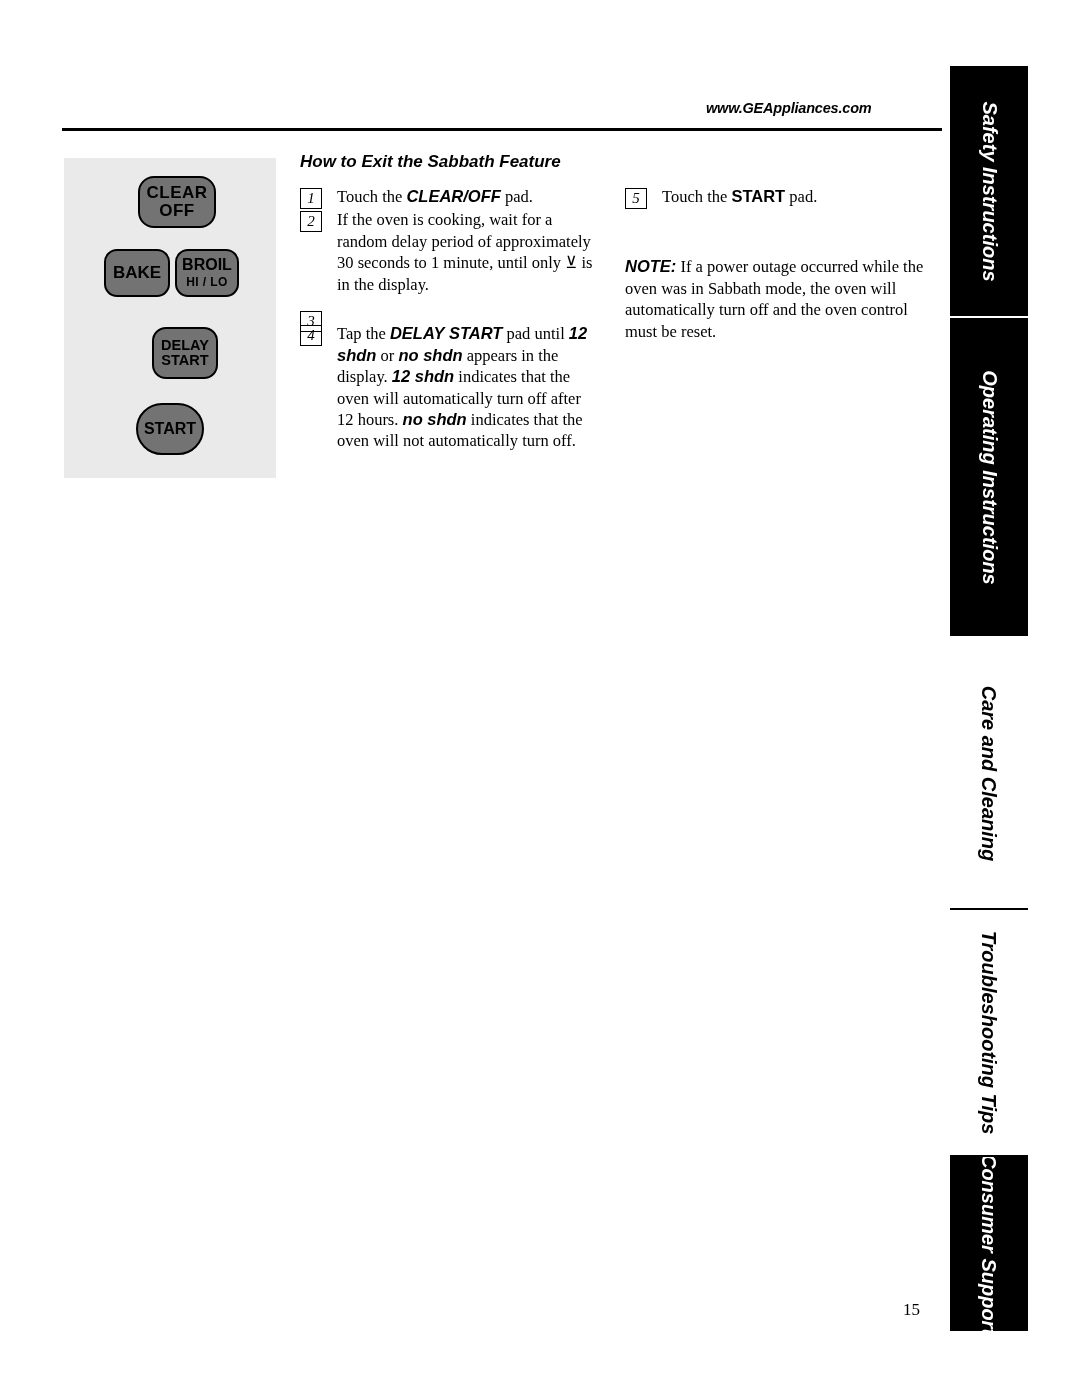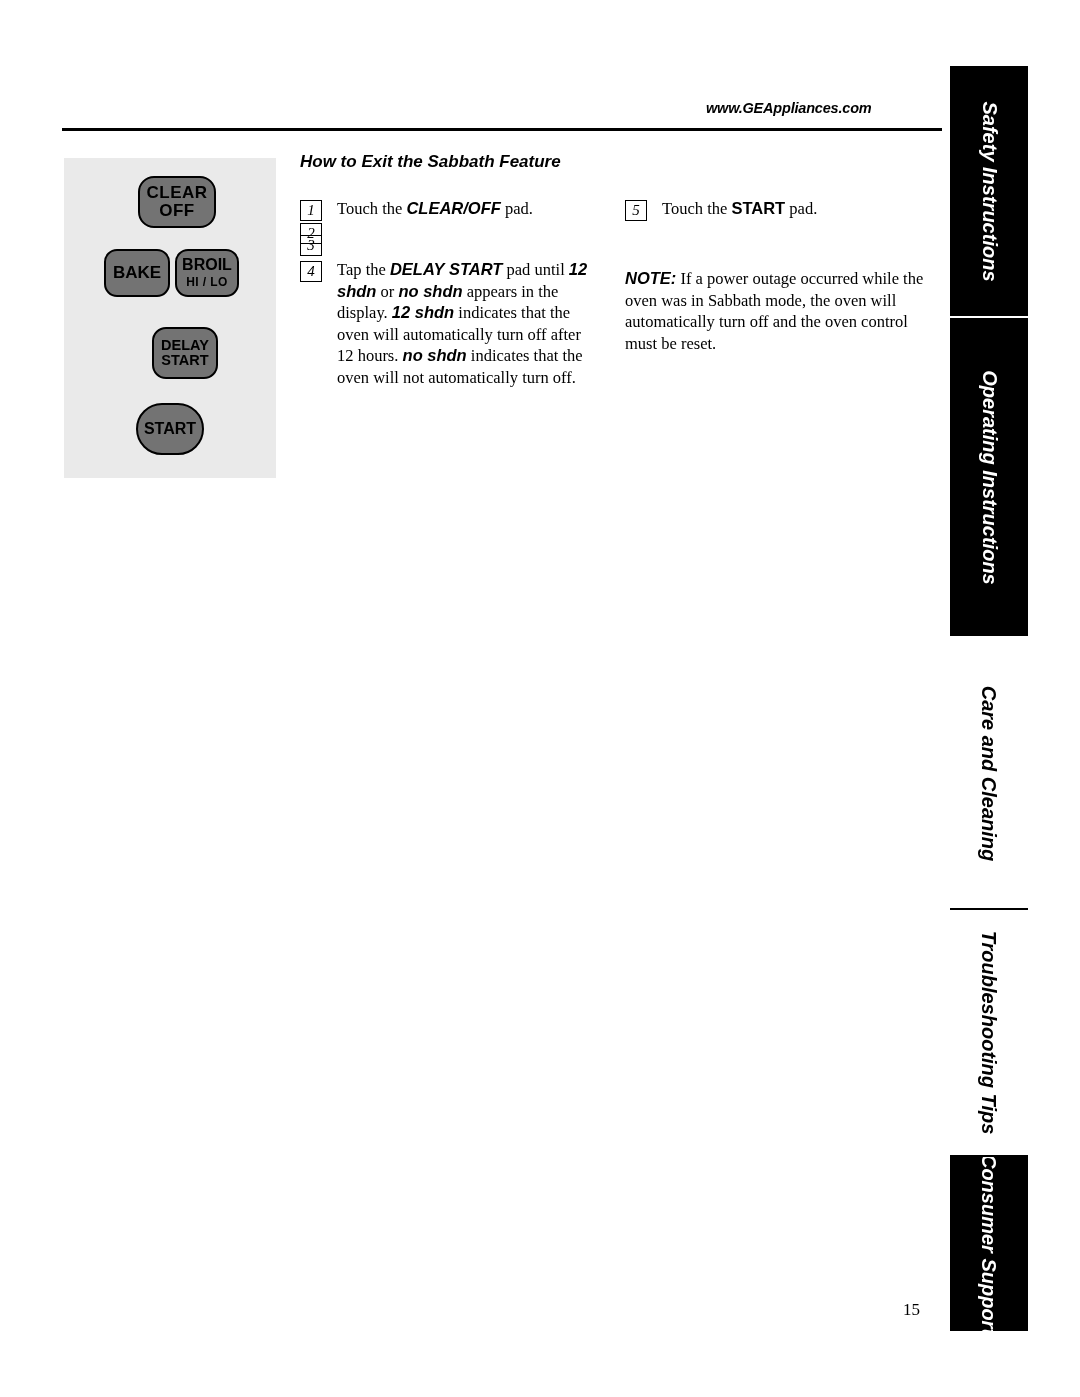--- a/index.html
+++ b/index.html
@@ -136,21 +136,20 @@
     font-size:15px;
     display:flex; align-items:center; justify-content:center;
     color:#000;
   }
   .step .body {
     margin-left:37px;
     font-family:"Liberation Serif", serif;
     font-size:16.5px;
     line-height:1.30;
     color:#000;
-    margin-top:12px;
   }
   .para {
     font-family:"Liberation Serif", serif;
     font-size:16.5px;
     line-height:1.30;
     color:#000;
     margin-top:29px;
   }
   b.sans  { font-family:"Liberation Sans", sans-serif; font-weight:bold; font-style:normal; }
   b.sansi { font-family:"Liberation Sans", sans-serif; font-weight:bold; font-style:italic; }
@@ -225,20 +224,21 @@
 
 <div class="col-left">
 
   <div class="step">
     <div class="num">1</div>
     <div class="body">Touch the <b class="sansi">CLEAR/OFF</b> pad.</div>
   </div>
 
   <div class="step">
     <div class="num">2</div>
+    <div class="body">If the oven is cooking, wait for a random delay period of approximately 30 seconds to 1 minute, until only ⊻ is in the display.</div>
   </div>
 
   <div class="gap-s"></div>
 
   <div class="step">
     <div class="num">3</div>
   </div>
 
   <div class="gap-s"></div>
 

